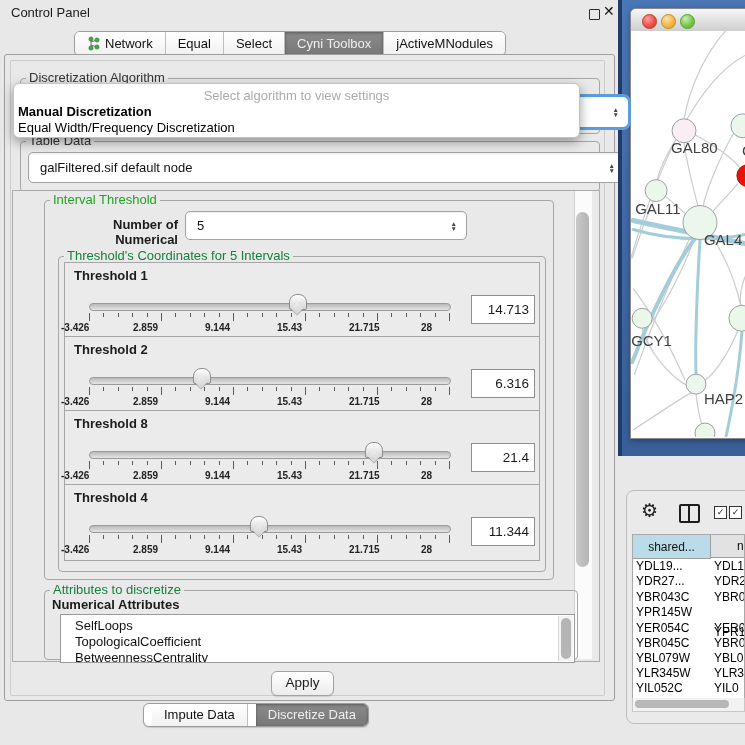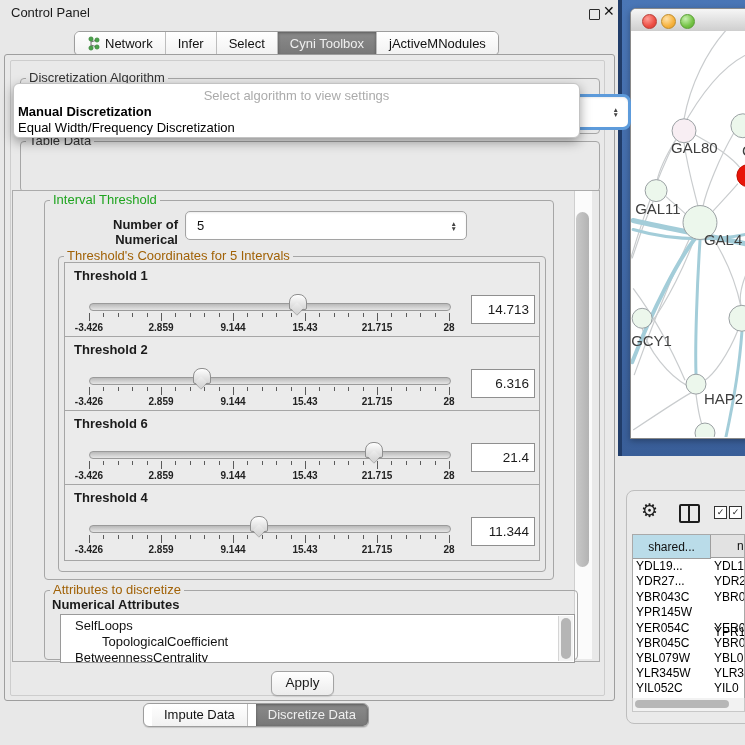--- a/index.html
+++ b/index.html
@@ -26,21 +26,21 @@
 
   
   .main-panel{left:4px;top:54px;width:609px;height:645px;border:1px solid #9e9e9e;border-radius:3px;background:#E9E9E9;}
   .inner-panel{left:10px;top:60px;width:593px;height:634px;border:1px solid #cdcdcd;border-radius:2px;}
 
   
   .fieldset{border:1px solid #a6a6a6;border-radius:4px;}
   .legend{font-size:13px;padding:0 3px;background:#E9E9E9;line-height:14px;}
   .legend.black{color:#333;}
   .legend.green{color:#1FA41F;}
-  .legend.blue{color:#a16207;}
+  .legend.blue{color:#15803d;}
 
   
   .combo{background:#fff;border:1px solid #a3a3a3;border-radius:5px;font-size:13px;color:#111;
          display:flex;align-items:center;padding:0 24px 0 11px;box-shadow:inset 0 1px 2px rgba(0,0,0,.08);}
   .combo .arrows{position:absolute;right:9px;top:50%;transform:translateY(-50%);display:flex;flex-direction:column;
                  font-size:6.5px;line-height:5px;color:#444;}
   .combo.focused{border:3px solid #5D9BDB;border-radius:8px;}
 
   
   .popup{left:13px;top:83px;width:565px;height:53px;background:#fff;border:1px solid #c3c3c3;border-radius:6px;
@@ -67,21 +67,21 @@
   .th-track{position:absolute;left:24px;top:40px;width:360px;height:6px;border:1px solid #9a9a9a;border-radius:4px;
             background:linear-gradient(#b9b9b9,#e5e5e5);}
   .th-thumb{position:absolute;top:31px;width:16px;height:14px;background:linear-gradient(#fefefe,#d5d5d5);
             border:1px solid #8f8f8f;border-radius:8px 8px 2px 2px;z-index:2;}
   .th-thumb::after{content:"";position:absolute;left:2.5px;top:8.5px;width:9px;height:9px;
             background:linear-gradient(135deg,#efefef,#cfcfcf);border:1px solid #8f8f8f;border-top:none;border-left:none;
             transform:rotate(45deg);border-radius:1px;}
   .tick{position:absolute;top:50px;width:1px;background:#5a5a5a;}
   .tick.major{height:8px;}
   .tick.minor{height:4px;}
-  .tick-label{position:absolute;top:59px;width:56px;text-align:center;font-size:10px;font-weight:bold;color:#222;}
+  .tick-label{position:absolute;top:59px;width:56px;text-align:left;font-size:10px;font-weight:bold;color:#222;}
   .th-value{position:absolute;left:406px;top:32px;width:57px;height:27px;background:#fff;border:1px solid #8f8f8f;
             font-size:13.5px;line-height:27px;text-align:right;padding-right:5px;box-sizing:content-box;}
 
   
   .numattr-label{left:52px;top:597px;font-weight:bold;font-size:13px;}
   .attr-list{left:60px;top:614px;width:513px;height:47px;background:#fff;border:1px solid #9a9a9a;overflow:hidden;}
   .attr-item{position:absolute;left:14px;height:16px;font-size:13px;color:#111;white-space:nowrap;}
   .attr-scroll{position:absolute;right:1px;top:1px;width:14px;height:45px;background:#f4f4f4;border-left:1px solid #d5d5d5;}
   .attr-thumb{position:absolute;left:1.5px;top:2px;width:10px;height:41px;border-radius:5px;background:#b5b5b5;}
 
@@ -138,21 +138,21 @@
           <path d="M4 6 L10 4" stroke="#777" stroke-width="1"></path>
           <path d="M4 9 L10 11" stroke="#777" stroke-width="1"></path>
           <circle cx="4" cy="3" r="2.1" fill="#4aa24a" stroke="#2e7d2e" stroke-width=".7"></circle>
           <circle cx="4" cy="12" r="2.1" fill="#4aa24a" stroke="#2e7d2e" stroke-width=".7"></circle>
           <circle cx="10" cy="4" r="2.1" fill="#4aa24a" stroke="#2e7d2e" stroke-width=".7"></circle>
           <circle cx="10" cy="11" r="2.1" fill="#4aa24a" stroke="#2e7d2e" stroke-width=".7"></circle>
         </svg>
         <span>Network</span>
       </div>
       <div class="tab">
-        <span>Infer</span>
+        <span>Equal</span>
       </div>
       <div class="tab">
         <span>Select</span>
       </div>
       <div class="tab sel">
         <span>Cyni Toolbox</span>
       </div>
       <div class="tab">
         <span>jActiveMNodules</span>
       </div>
@@ -170,20 +170,24 @@
   <div class="abs popup">
     <div class="popup-hint">Select algorithm to view settings</div>
     <div id="popupOpts">
         <div class="popup-opt bold" style="top: 20px;">Manual Discretization</div>
         <div class="popup-opt" style="top: 36px;">Equal Width/Frequency Discretization</div>
       </div>
   </div>
 
   <div class="abs fieldset" style="left:20px;top:141px;width:578px;height:49px;"></div>
   <div class="abs legend black" style="left:26px;top:134px;">Table Data</div>
+  <div class="abs combo combo-td">
+    <span>galFiltered.sif default node</span>
+    <span class="arrows">▲<br>▼</span>
+  </div>
 
   <div class="abs scrollbox"></div>
   <div class="abs vscroll-track"></div>
   <div class="abs vscroll-thumb"></div>
 
   <div class="abs fieldset" style="left:44px;top:200px;width:508px;height:378px;"></div>
   <div class="abs legend green" style="left:50px;top:193px;">Interval Threshold</div>
 
   <div class="abs noi-label">Number of Numerical</div>
   <div class="abs combo combo-noi">
@@ -264,21 +268,21 @@
         <div class="tick-label" style="left: -4px;">-3.426</div>
         <div class="tick-label" style="left: 68px;">2.859</div>
         <div class="tick-label" style="left: 140px;">9.144</div>
         <div class="tick-label" style="left: 212px;">15.43</div>
         <div class="tick-label" style="left: 284px;">21.715</div>
         <div class="tick-label" style="left: 356px;">28</div>
         <div class="th-thumb" style="left: 127.599px;"></div>
         <div class="th-value">6.316</div>
       </div>
       <div class="th-panel" style="top: 410px;">
-        <div class="th-label">Threshold 6</div>
+        <div class="th-label">Threshold 8</div>
         <div class="th-track"></div>
         <div class="tick major" style="left: 24px;"></div>
         <div class="tick minor" style="left: 38.4px;"></div>
         <div class="tick minor" style="left: 52.8px;"></div>
         <div class="tick minor" style="left: 67.2px;"></div>
         <div class="tick minor" style="left: 81.6px;"></div>
         <div class="tick major" style="left: 96px;"></div>
         <div class="tick minor" style="left: 110.4px;"></div>
         <div class="tick minor" style="left: 124.8px;"></div>
         <div class="tick minor" style="left: 139.2px;"></div>
@@ -349,21 +353,21 @@
     </div>
 
   <div class="abs fieldset" style="left:44px;top:590px;width:532px;height:68px;"></div>
   <div class="abs legend blue" style="left:50px;top:583px;">Attributes to discretize</div>
   <div class="abs numattr-label">Numerical Attributes</div>
   <div class="abs attr-list" id="attrList">
     <div class="attr-scroll">
         <div class="attr-thumb"></div>
       </div>
   <div class="attr-item" style="top: 3px;">SelfLoops</div>
-      <div class="attr-item" style="top: 19px; margin-left: 27px;">TopologicalCoefficient</div>
+      <div class="attr-item" style="top: 19px;">TopologicalCoefficient</div>
       <div class="attr-item" style="top: 35px;">BetweennessCentrality</div>
     </div>
 
   <div class="abs apply-btn">Apply</div>
 
   <div class="abs tabstrip" id="bottomTabs">
       <div class="tab">
         <span>Impute Data</span>
       </div>
       <div class="tab sel">

